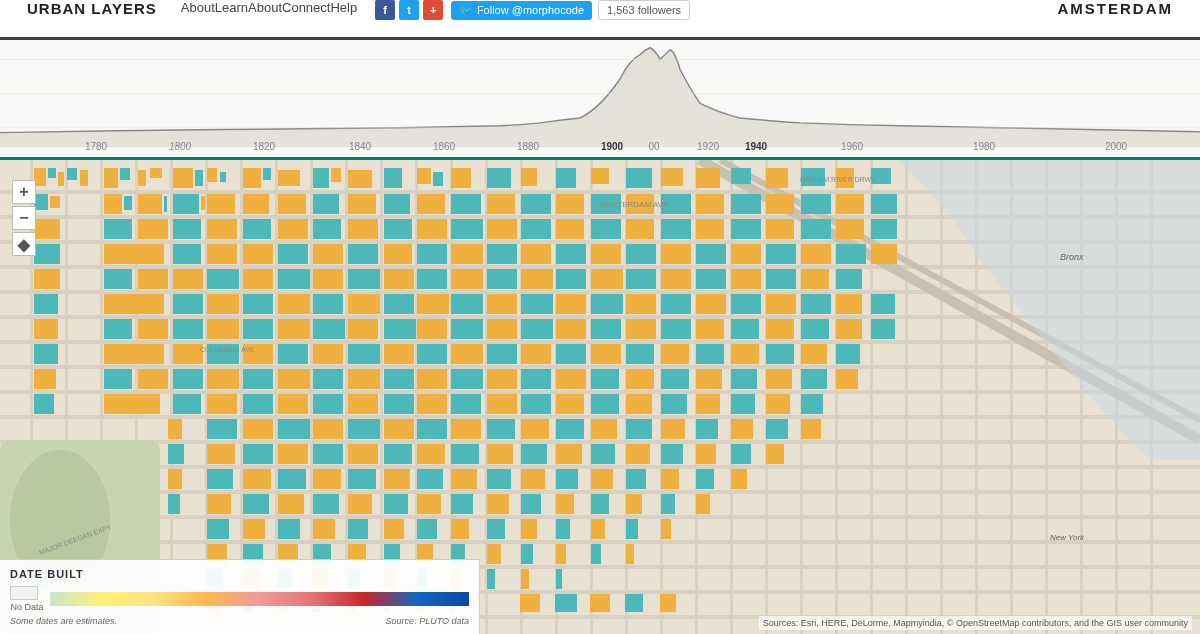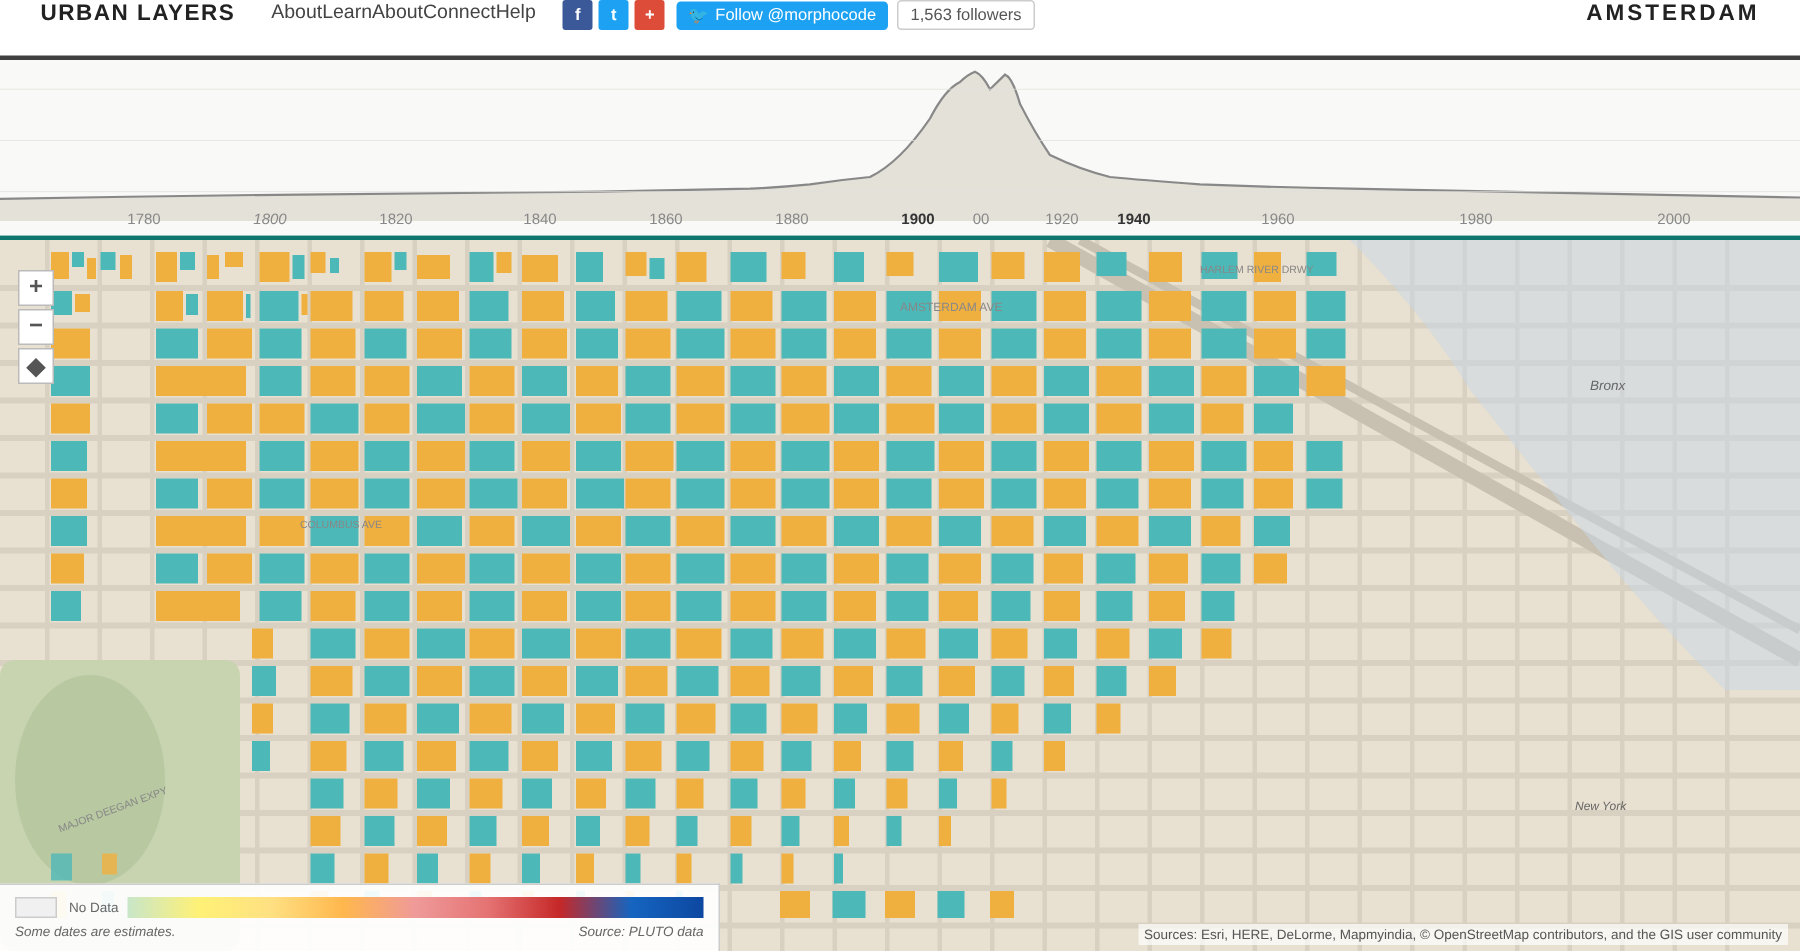--- a/index.html
+++ b/index.html
@@ -776,22 +776,23 @@
     <text x="1050" y="380" font-size="8" fill="#666" font-family="Arial" font-style="italic">New York</text>
   </svg>
 
   <div class="map-controls">
     <button class="map-btn">+</button>
     <button class="map-btn">−</button>
     <button class="map-btn">◆</button>
   </div>
 
   <div id="legend">
+    <div class="legend-title">DATE BUILT</div>
     <div style="display:flex;align-items:center;gap:6px;">
-      <div style="display:flex;flex-direction:row;align-items:center;gap:2px;">
+      <div style="display:flex;flex-direction:column;align-items:center;gap:2px;">
         <div class="legend-no-data"></div>
         <span style="font-size:9px;color:#666;">No Data</span>
       </div>
       <div style="flex:1;">
         <div class="legend-bar">
           <div class="legend-gradient" style="width:100%;"></div>
         </div>
       </div>
     </div>
     <div class="legend-notes">

